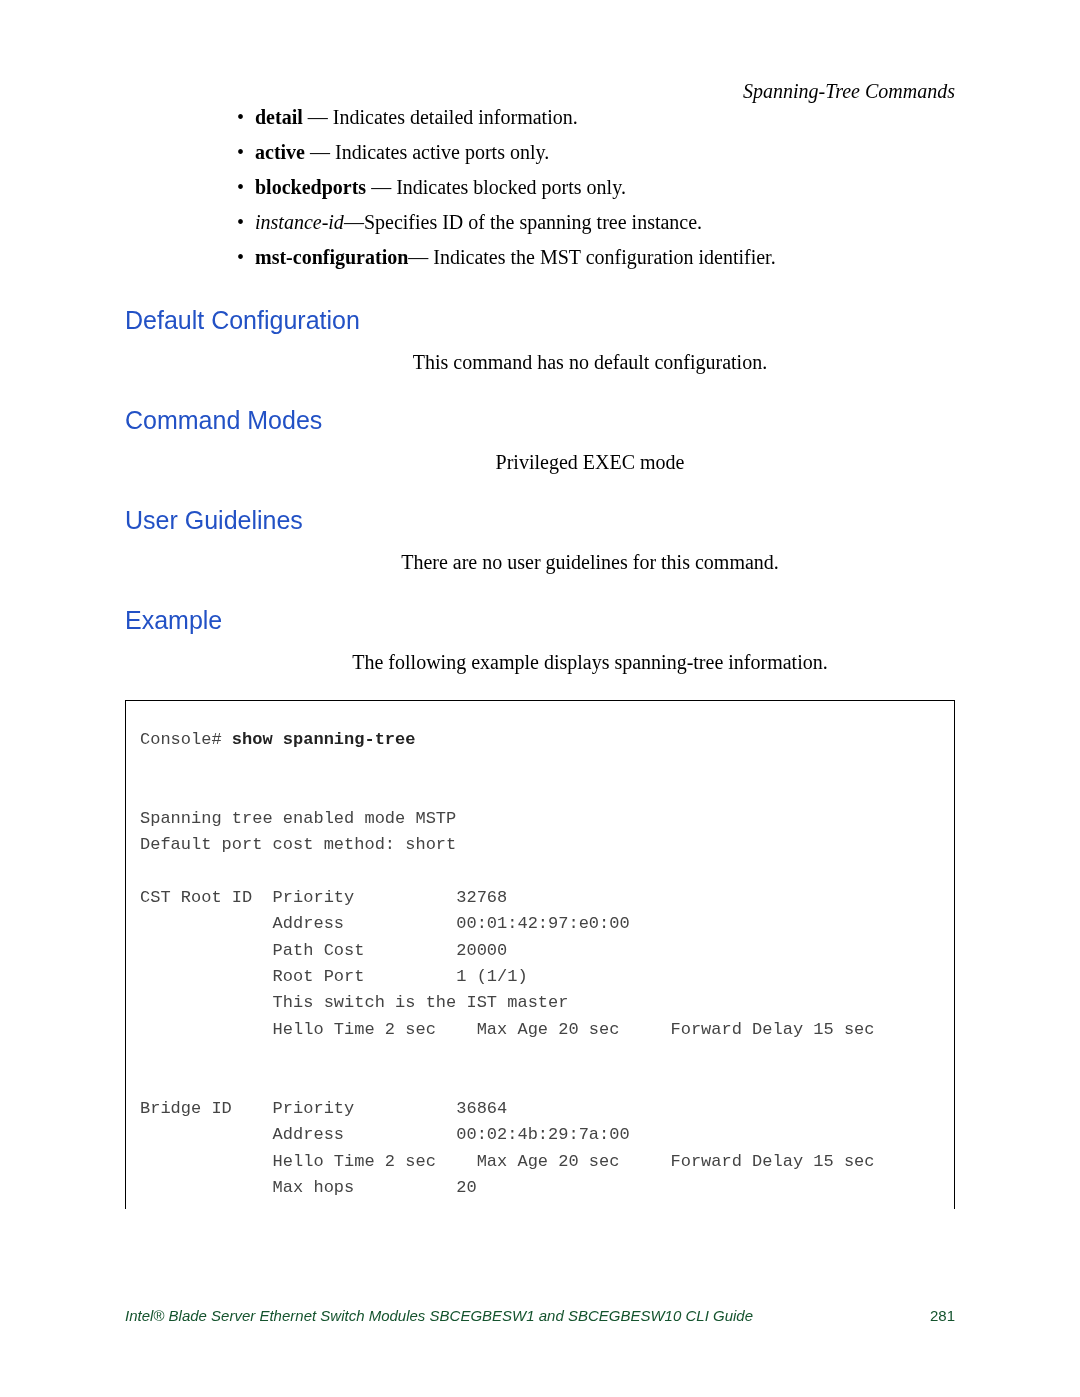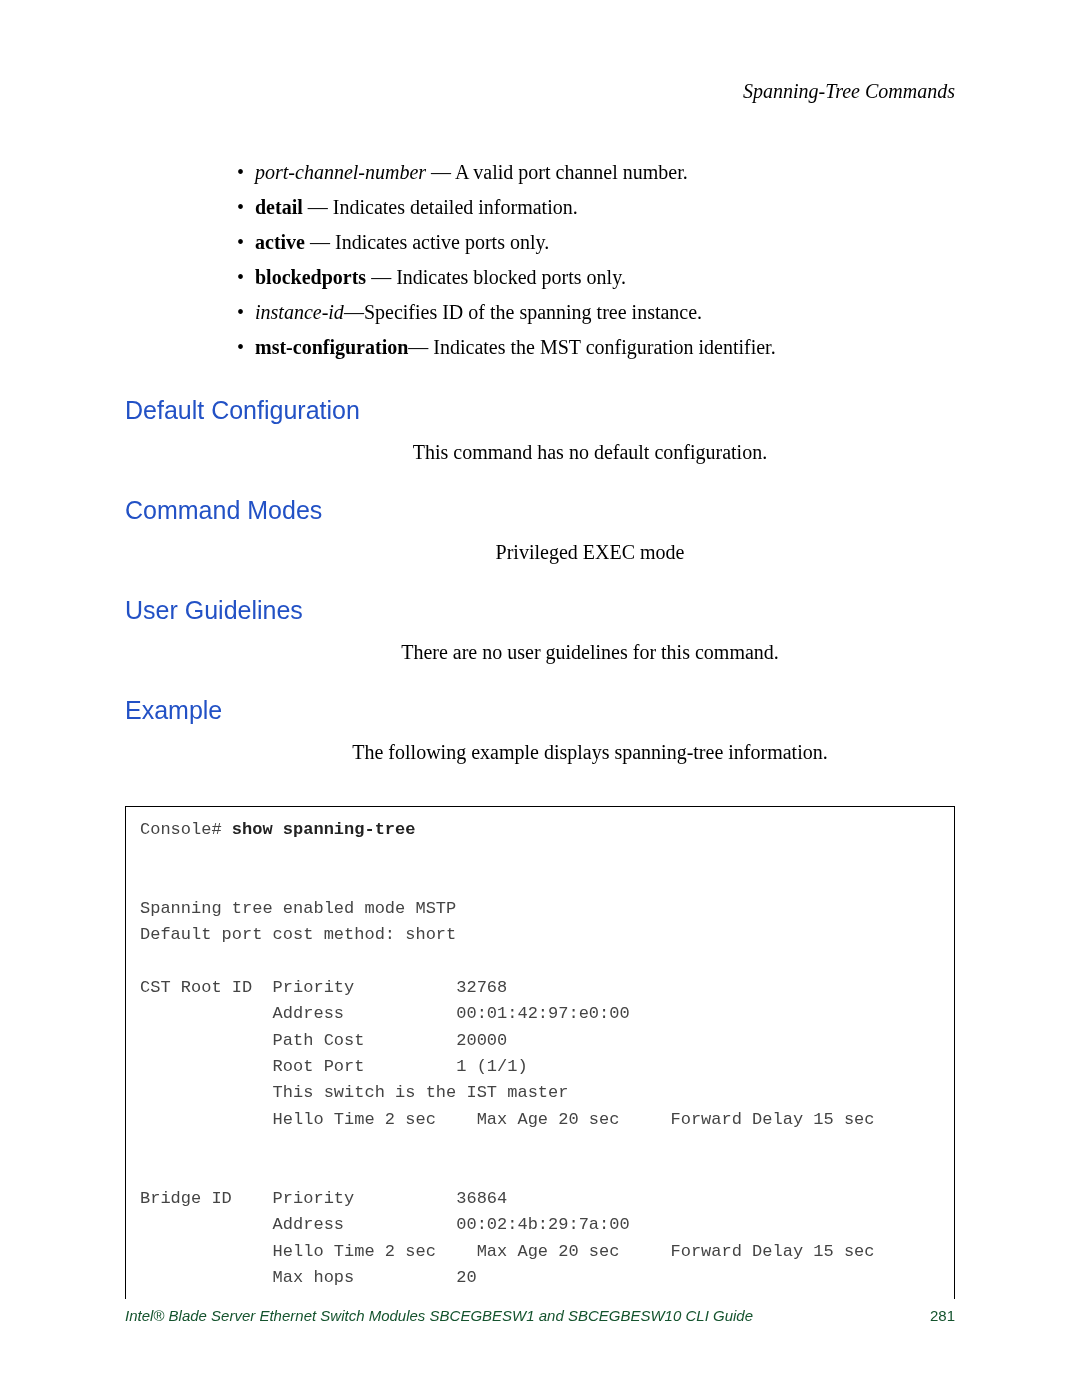--- a/index.html
+++ b/index.html
@@ -14,21 +14,20 @@
   .page {
     position:absolute;
     left:125px;
     top:80px;
     width:830px;
   }
   .running-head {
     text-align:right;
     font-style:italic;
     font-size:20px;
-    margin-bottom:55px;
   }
   ul.bullets {
     list-style:none;
     padding:0;
     margin:0 0 35px 0;
   }
   ul.bullets li {
     font-size:20px;
     line-height:1.4;
     padding-left:130px;
@@ -53,28 +52,28 @@
   p.body {
     font-size:20px;
     margin:0 0 20px 0;
     padding-left:100px;
     line-height:1.35;
     text-align:center;
   }
   .code-box {
     border:1px solid #000;
     border-bottom:none;
-    padding:10px 14px 8px 14px;
+    padding:26px 14px 8px 14px;
     font-family:"Courier New", Courier, monospace;
     font-size:17px;
     color:#444;
     line-height:1.55;
     white-space:pre;
     overflow:hidden;
-    margin-top:40px;
+    margin-top:24px;
   }
   .code-box .cmd-b { font-weight:bold; color:#222; }
   .footer {
     position:absolute;
     left:125px;
     width:830px;
     top:1307px;
     font-family:Arial, Helvetica, sans-serif;
     font-style:italic;
     font-size:15px;
@@ -86,21 +85,20 @@
   }
 </style>
 </head>
 <body>
 
 <div class="page">
 
   <div class="running-head">Spanning-Tree Commands</div>
 
   <ul class="bullets">
-      <li><span class="term-i">port-channel-number</span><span> — A valid port channel number.</span></li>
       <li><span class="term-b">detail</span><span> — Indicates detailed information.</span></li>
       <li><span class="term-b">active</span><span> — Indicates active ports only.</span></li>
       <li><span class="term-b">blockedports</span><span> — Indicates blocked ports only.</span></li>
       <li><span class="term-i">instance-id</span><span>—Specifies ID of the spanning tree instance.</span></li>
       <li><span class="term-b">mst-configuration</span><span>— Indicates the MST configuration identifier.</span></li>
     </ul>
 
   <h2 class="section">Default Configuration</h2>
   <p class="body">This command has no default configuration.</p>
 

